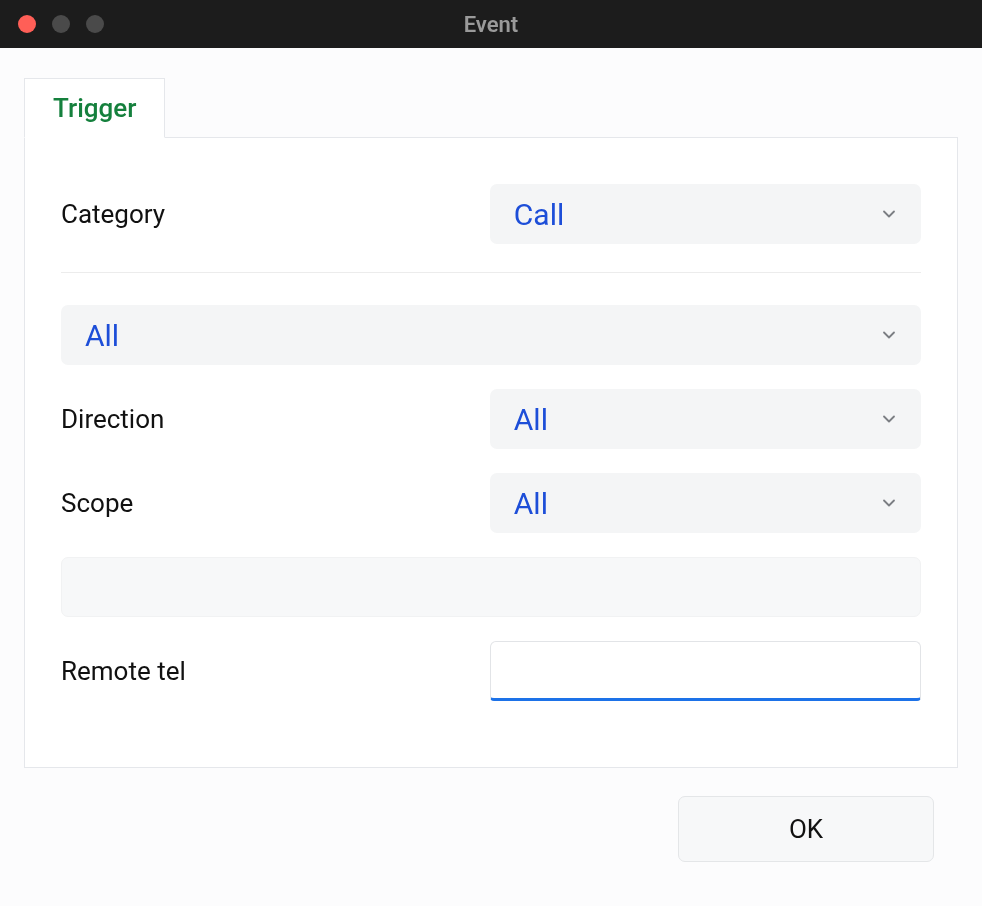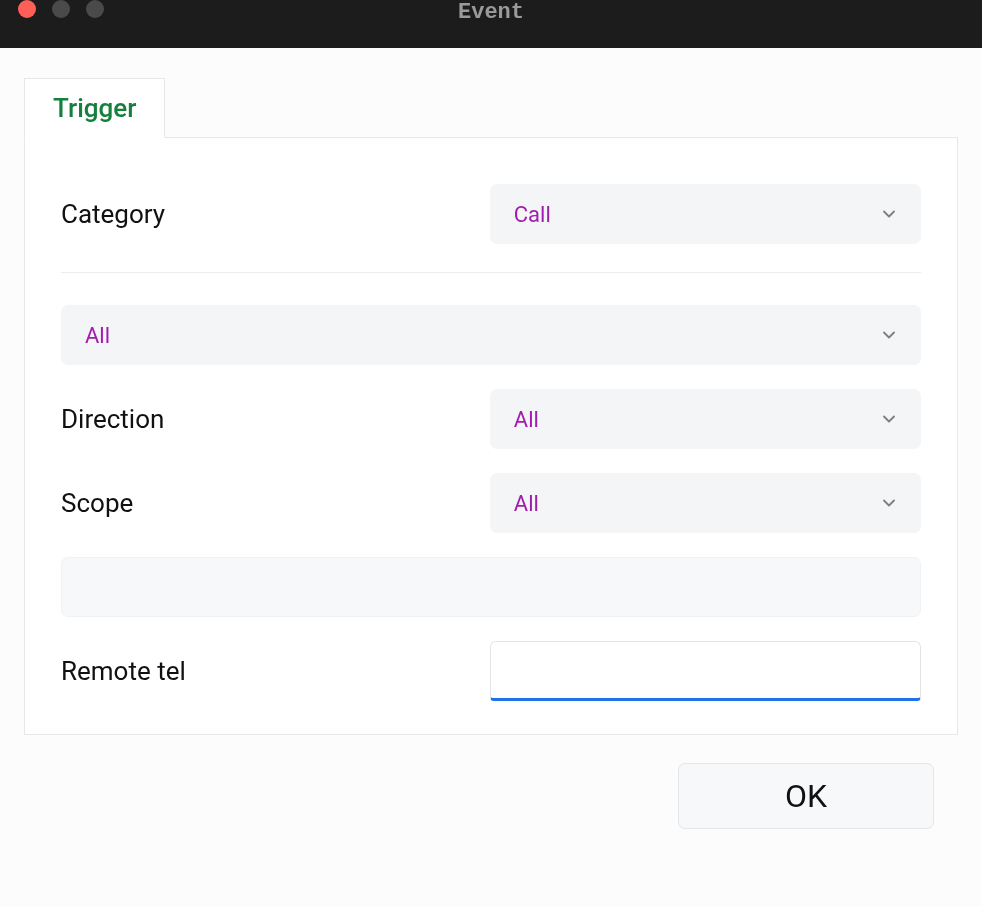--- a/index.html
+++ b/index.html
@@ -12,22 +12,22 @@
     font-size: 24px;
     color: #111;
     overflow: hidden;
   }
 
   
   .titlebar {
     height: 48px;
     background: #1c1c1c;
     display: flex;
+    align-items: center;
     position: relative;
-    font-family: Liberation Mono, monospace;
   }
   .traffic-lights {
     display: flex;
     gap: 16px;
     padding-left: 18px;
   }
   .light {
     width: 18px;
     height: 18px;
     border-radius: 50%;
@@ -75,21 +75,21 @@
   .tab.active {
     background: #ffffff;
     border-bottom: 1px solid #ffffff;
   }
 
   
   .panel {
     flex: 0 0 auto;
     border: 1px solid #e5e7eb;
     background: #ffffff;
-    padding: 38px 36px 25px 36px;
+    padding: 38px 36px 58px 36px;
     display: flex;
     flex-direction: column;
   }
 
   .row {
     display: flex;
     align-items: center;
     gap: 16px;
     padding: 8px 0;
   }
@@ -110,22 +110,22 @@
   .select {
     flex: 1;
     height: 60px;
     background: #f4f5f6;
     border-radius: 7px;
     display: flex;
     align-items: center;
     justify-content: space-between;
     padding: 0 22px 0 24px;
     cursor: pointer;
-    font-size: 22px;
-    color: #a21caf;
+    font-size: 30px;
+    color: #1d4ed8;
   }
   .chevron {
     width: 20px;
     height: 20px;
     display: inline-block;
   }
   .chevron svg { width: 100%; height: 100%; display: block; }
   .chevron svg path { stroke: #7b7e83; stroke-width: 2.2; fill: none; stroke-linecap: round; stroke-linejoin: round; }
 
   
@@ -153,21 +153,21 @@
     justify-content: flex-end;
     gap: 24px;
     padding: 28px 24px 0 24px;
   }
   .btn {
     min-width: 256px;
     height: 66px;
     border: 1px solid #e4e6e8;
     background: #f7f8f9;
     border-radius: 7px;
-    font-size: 32px;
+    font-size: 26px;
     color: #111;
     cursor: pointer;
     display: flex;
     align-items: center;
     justify-content: center;
     user-select: none;
   }
 </style>
 </head>
 <body>

